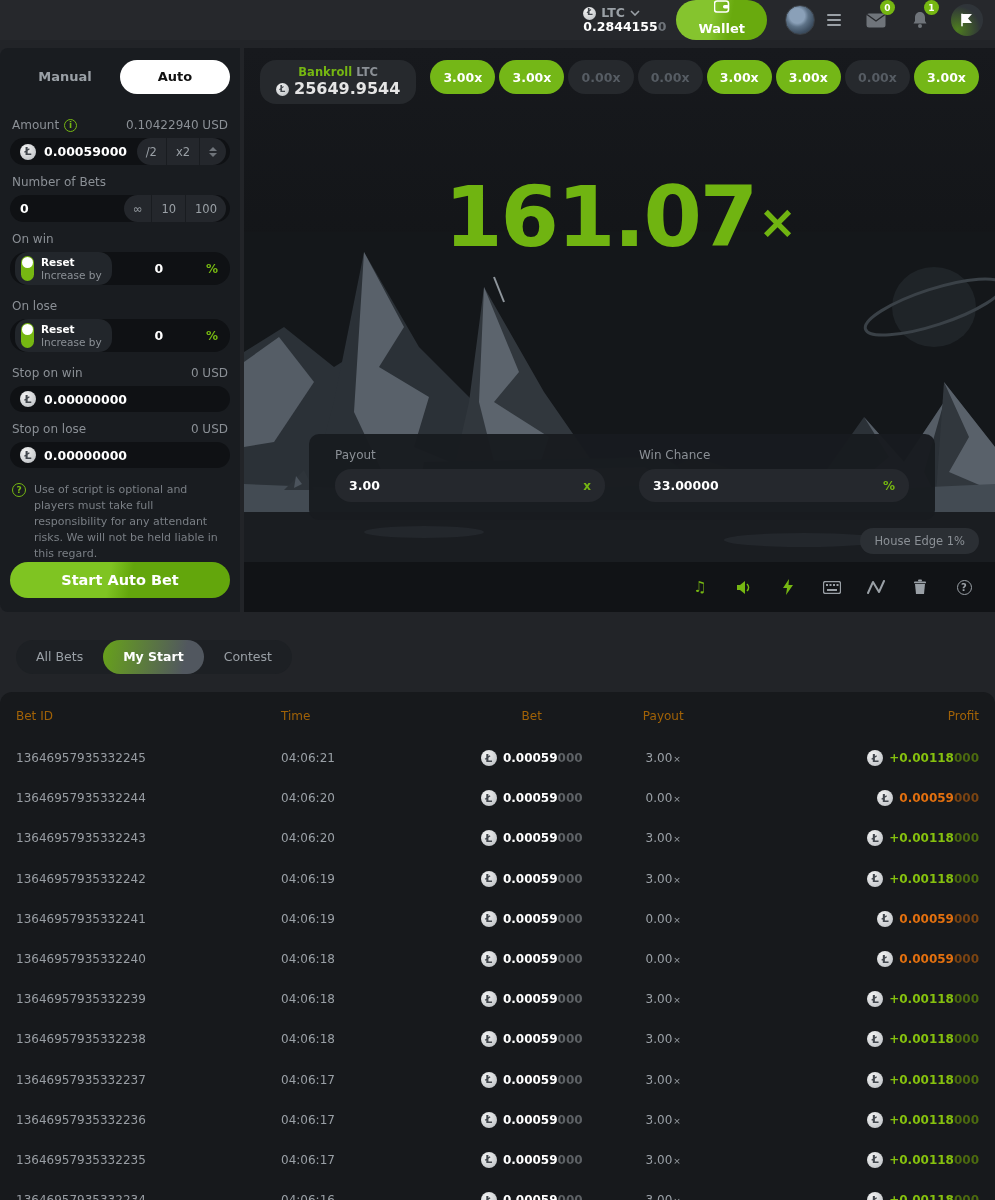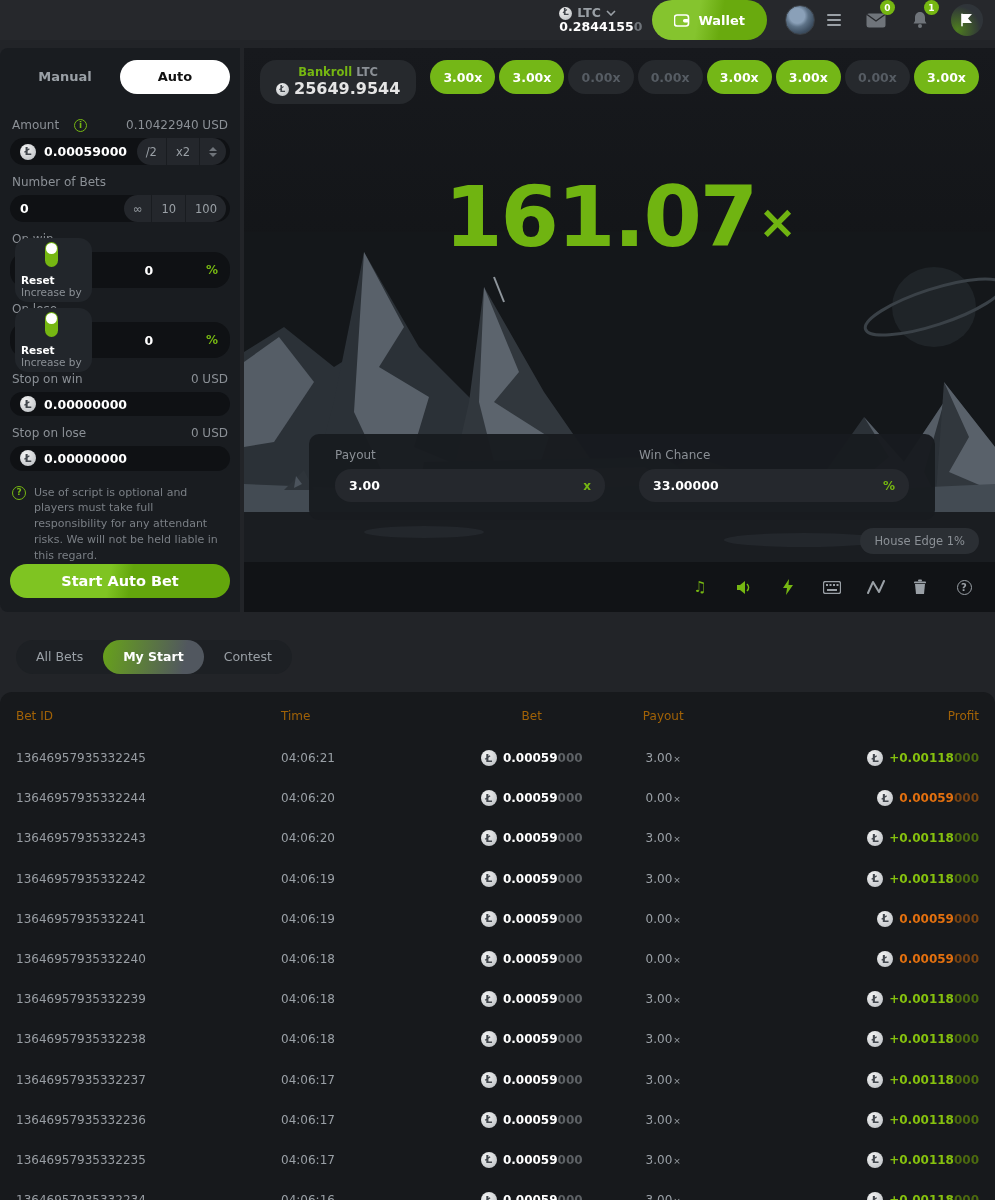--- a/index.html
+++ b/index.html
@@ -6,53 +6,53 @@
   html,body { width:995px; height:1200px; overflow:hidden; }
   body { background:#222428; font-family:"DejaVu Sans", sans-serif; color:#e8eaec; }
 
   
   .topbar { height:40px; background:#26282c; display:flex; align-items:center; justify-content:flex-end; padding-right:12px; gap:18px; }
   .cur-block { display:flex; flex-direction:column; align-items:flex-start; line-height:1.1; margin-right:-8px; }
   .cur-row { display:flex; align-items:center; gap:5px; cursor:pointer; }
   .cur-label { color:#9aa0a6; font-size:12.5px; font-weight:bold; }
   .balance { font-size:12.5px; font-weight:bold; color:#fff; }
   .balance .dim { color:#6f747a; }
-  .wallet-btn { height:40px; padding:0 22px; border:none; border-radius:20px; background:linear-gradient(100deg,#85c42e 40%,#69aa0e 60%); color:#fff; font-weight:bold; font-size:13px; display:flex; align-items:center; gap:8px; cursor:pointer; font-family:"DejaVu Sans", sans-serif; }
+  .wallet-btn { height:40px; padding:0 22px; border:none; border-radius:20px; background:linear-gradient(100deg,#85c42e 40%,#69aa0e 60%); color:#fff; font-weight:bold; font-size:13px; display:flex; align-items:center; gap:8px; cursor:pointer; font-family:"DejaVu Sans", sans-serif;flex-direction:column; }
   .avatar { width:30px; height:30px; border-radius:50%; background:radial-gradient(circle at 40% 35%,#8aa0b8 0 30%,#5d7287 45%,#3d4e60 70%,#2b3642); border:1px solid #3a3f45; cursor:pointer; }
   .user-group { display:flex; align-items:center; gap:8px; }
   .hamburger { display:flex; flex-direction:column; gap:3px; cursor:pointer; padding:4px; }
   .hamburger span { display:block; width:14px; height:2px; border-radius:1px; background:#9aa0a6; }
   .icon-btn { position:relative; cursor:pointer; width:26px; height:26px; display:flex; align-items:center; justify-content:center; }
   .badge { position:absolute; top:-7px; right:-6px; min-width:15px; height:15px; border-radius:8px; background:#76b712; color:#fff; font-size:9px; font-weight:bold; display:flex; align-items:center; justify-content:center; padding:0 3px; }
   .chat-toggle { width:32px; height:32px; border-radius:50%; background:radial-gradient(circle at 20% 80%,#4e7d1f,#2f3439 65%); display:flex; align-items:center; justify-content:center; cursor:pointer; }
 
   
   .main { display:flex; gap:4px; margin-top:8px; height:564px; }
   .sidebar { width:240px; background:#191c20; border-radius:8px 0 0 8px; padding:12px 10px 14px; display:flex; flex-direction:column; }
   .game { flex:1; background:linear-gradient(#17191d,#101214 70%); position:relative; overflow:hidden; }
 
   
   .mode-tabs { display:flex; align-items:center; margin-bottom:14px; }
   .mode-tab { flex:1; text-align:center; font-size:13px; color:#9aa0a6; height:34px; line-height:34px; border-radius:18px; cursor:pointer; font-weight:bold; }
   .mode-tab.active { background:#fff; color:#111; }
   .lblrow { display:flex; justify-content:space-between; align-items:center; font-size:12px; color:#8b9096; margin:10px 2px 6px; }
-  .lblrow .lab { display:flex; align-items:center; gap:15px;text-align:right; }
+  .lblrow .lab { display:flex; align-items:center; gap:5px;text-align:right; }
   .info-i { width:13px; height:13px; border-radius:50%; border:1.5px solid #76b712; color:#76b712; font-size:9px; font-weight:bold; display:inline-flex; align-items:center; justify-content:center; }
   .inputbox { background:#0f1114; border-radius:16px; height:33px; display:flex; align-items:center; padding:0 4px 0 10px; gap:8px; }
   .inputbox .val { font-size:12.5px; font-weight:bold; color:#fff; flex:1; }
   .btn-group { display:flex; align-items:stretch; background:#24272c; border-radius:14px; overflow:hidden; height:27px; }
   .btn-group .gbtn { border:none; background:transparent; color:#9aa0a6; font-size:11.5px; padding:0 9px; cursor:pointer; border-left:1px solid #191c20; display:flex; align-items:center; font-family:"DejaVu Sans", sans-serif; }
   .btn-group .gbtn:first-child { border-left:none; }
   .stepper { display:flex; flex-direction:column; justify-content:center; gap:2px; padding:0 9px; cursor:pointer; border-left:1px solid #191c20; }
   .tri-up { width:0; height:0; border-left:4px solid transparent; border-right:4px solid transparent; border-bottom:4px solid #6f747a; }
   .tri-dn { width:0; height:0; border-left:4px solid transparent; border-right:4px solid transparent; border-top:4px solid #6f747a; }
   .coin { display:inline-flex; width:16px; height:16px; min-width:16px; border-radius:50%; background:radial-gradient(circle at 35% 30%,#f4f4f4,#b6babe); color:#41464c; font-size:11px; font-weight:bold; align-items:center; justify-content:center; }
   .coin::before { content:"Ł"; }
   .onrow { background:#0f1114; border-radius:16px; height:36px; display:flex; align-items:center; padding:0 12px 0 5px; margin-bottom:4px; }
-  .reset-group { background:#22262b; border-radius:13px; display:flex; align-items:center; gap:7px; padding:4px 10px 4px 6px; cursor:pointer;flex-direction:column; }
+  .reset-group { background:#22262b; border-radius:13px; display:flex; align-items:center; gap:7px; padding:4px 10px 4px 6px; cursor:pointer; }
   .vswitch { width:13px; height:25px; border-radius:7px; background:#76b712; position:relative; }
   .vswitch::before { content:""; position:absolute; top:1px; left:1px; width:11px; height:11px; border-radius:50%; background:#fff; }
   .reset-lbls { display:flex; flex-direction:column; line-height:1.15; }
   .reset-lbls .r1 { font-size:10.5px; font-weight:bold; color:#fff; }
   .reset-lbls .r2 { font-size:10.5px; color:#8b9096; }
   .onrow .oval { flex:1; text-align:center; font-size:12.5px; font-weight:bold; color:#fff; }
   .onrow .pct { color:#76b712; font-size:12px; font-weight:bold; }
   .disclaimer { display:flex; gap:8px; margin:14px 2px 0; color:#7a7f85; font-size:11px; line-height:1.45; }
   .q-i { width:14px; height:14px; min-width:14px; border-radius:50%; border:1.5px solid #76b712; color:#76b712; font-size:9px; font-weight:bold; display:inline-flex; align-items:center; justify-content:center; margin-top:1px; }
   .start-btn { margin-top:auto; height:46px; border:none; border-radius:24px; background:linear-gradient(100deg,#7fc422 45%,#63a60c 55%); color:#fff; font-size:14.5px; font-weight:bold; cursor:pointer; font-family:"DejaVu Sans", sans-serif; }

